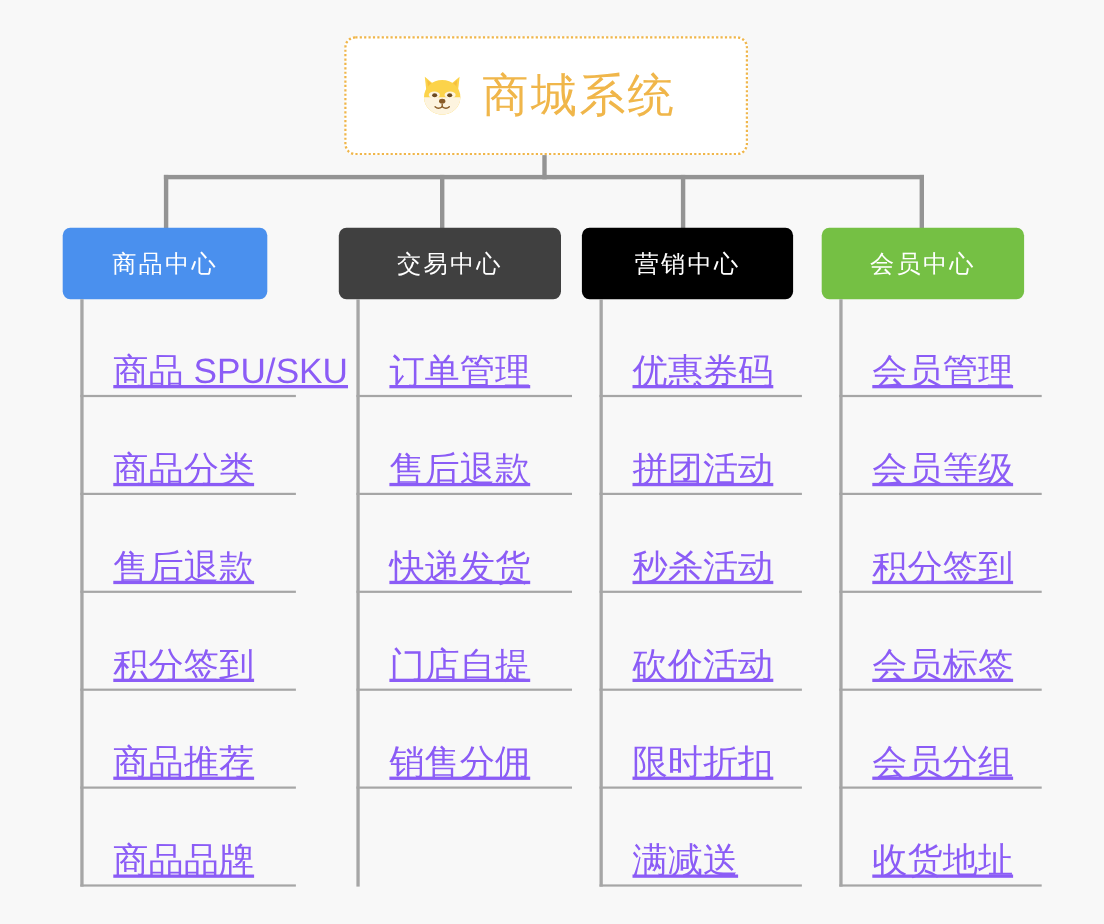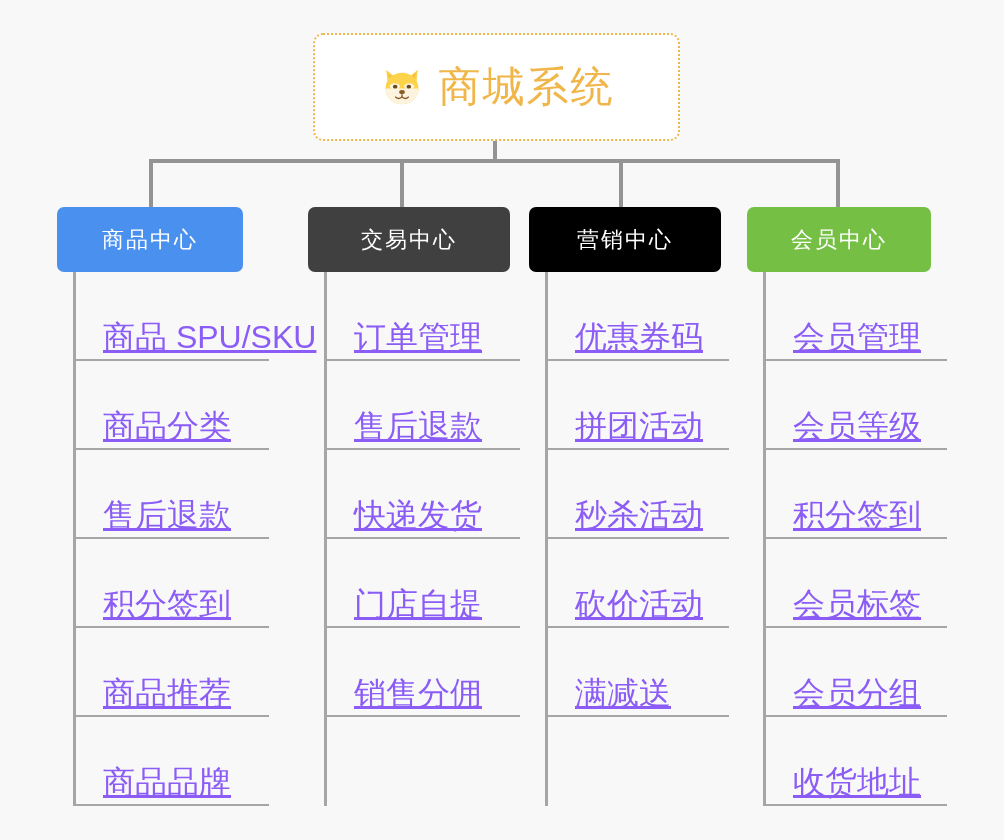--- a/index.html
+++ b/index.html
@@ -220,20 +220,23 @@
       <div class="leaf">
           <span class="leaf-label">拼团活动</span>
         </div>
       <div class="leaf">
           <span class="leaf-label">秒杀活动</span>
         </div>
       <div class="leaf">
           <span class="leaf-label">砍价活动</span>
         </div>
       <div class="leaf">
+          <span class="leaf-label">限时折扣</span>
+        </div>
+      <div class="leaf">
           <span class="leaf-label">满减送</span>
         </div>
     </div>
   </div>
 
   <div class="column" style="left:747px; width:200px;">
     <div class="cat-box" style="width: 184px; background: rgb(117, 192, 68); text-align: right;">
       <span>会员中心</span>
     </div>
     <div class="leaf-list">

